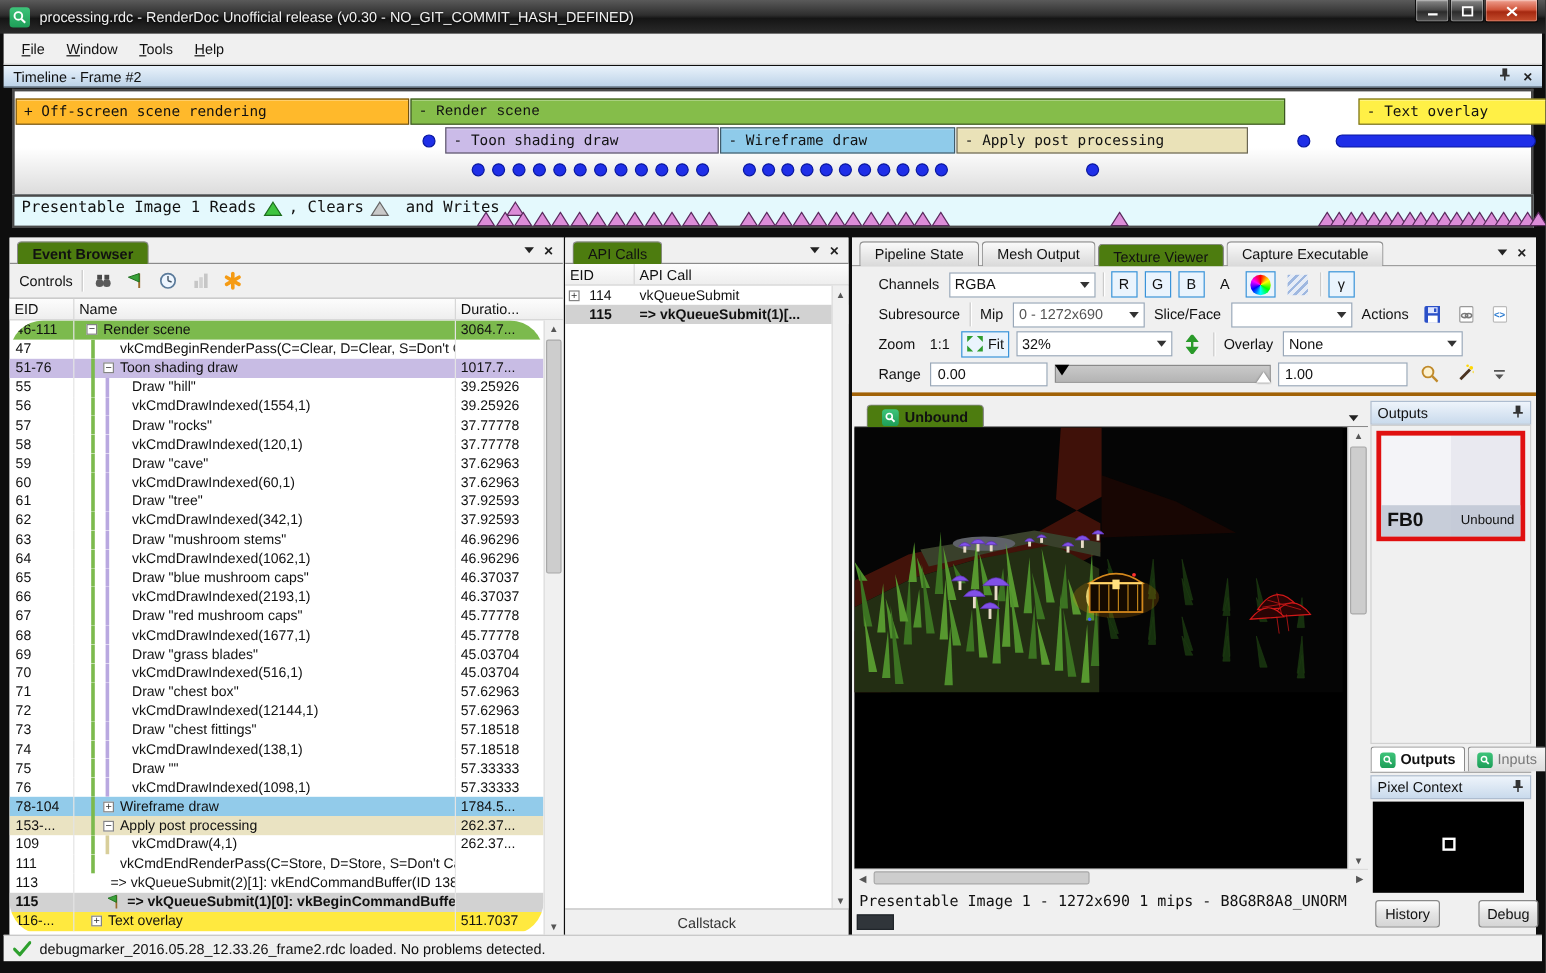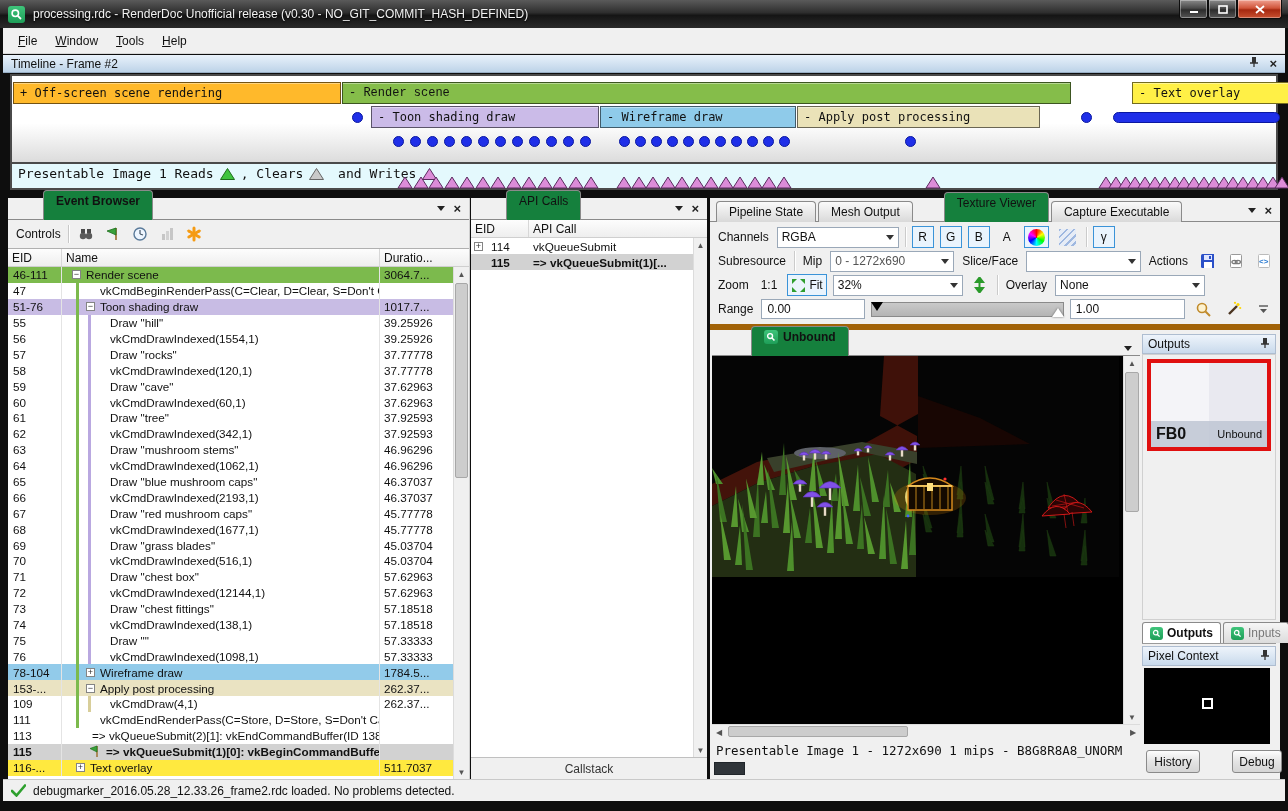--- a/index.html
+++ b/index.html
@@ -45,37 +45,37 @@
   .tri { position:absolute; width:16px; height:13px; }
   #legend-line { position:absolute; left:6px; top:2px; display:flex; align-items:center; gap:5px;
     font-family:"DejaVu Sans Mono",monospace; font-size:13px; white-space:pre; }
 
   
   .panel { position:absolute; background:#f0f0f0; }
   .tabstrip { height:22px; display:flex; align-items:flex-end; border-bottom:1px solid #8a8a8a;
     background:#f0f0f0; padding-left:6px; }
   .tab { padding:3px 12px 3px; border:1px solid #8a8a8a; border-bottom:none; border-radius:4px 4px 0 0;
     background:linear-gradient(#fafafa,#d9d9d9); margin-right:2px; white-space:nowrap; position:relative; top:1px; }
-  .tab.active { background:#15803d; font-weight:bold; padding-bottom:12px;margin-left:29px; }
+  .tab.active { background:#4d7c0f; font-weight:bold; padding-bottom:1px; }
   .tab.active.normal { font-weight:normal; }
   .strip-icons { margin-left:auto; display:flex; align-items:center; gap:8px; padding:0 8px 4px 0; }
   .ico-x { font-size:13px; font-weight:bold; color:#222; line-height:1; }
   .ico-caret { width:0; height:0; border-left:4px solid transparent; border-right:4px solid transparent;
     border-top:5px solid #222; display:inline-block; }
 
   
   #event-browser { left:8px; top:198px; width:462px; height:581px; border-right:1px solid #cfcfcf; }
   #eb-toolbar { height:28px; display:flex; align-items:center; gap:7px; padding:0 8px; background:#f0f0f0; }
   #eb-toolbar .sep { width:1px; height:18px; background:#c8c8c8; box-shadow:1px 0 0 #fff; }
   .tool-ico { width:20px; height:20px; display:flex; align-items:center; justify-content:center; }
   #eb-table { position:absolute; left:0; top:50px; right:0; bottom:0; background:#fff; border-top:1px solid #b0b0b0; }
   #eb-head { display:flex; height:18px; background:linear-gradient(#fdfdfd,#eee);
     border-bottom:1px solid #cfcfcf; }
   #eb-head .hc { padding:2px 4px; border-right:1px solid #d7d7d7; }
-  .ev-rows { position:absolute; top:18px; left:0; right:16px; bottom:0; overflow:hidden; }
+  .ev-rows { position:absolute; top:18px; left:0; right:16px; bottom:0; overflow:hidden;border-radius:28px; }
   .ev-row { display:flex; height:15.9px; align-items:center; font-size:11.7px; }
   .ev-row .c-eid { width:54px; flex:none; padding-left:5px; align-self:stretch; display:flex; align-items:center;
     border-right:1px solid #e4e4e4; }
   .ev-row .c-name { width:318px; flex:none; position:relative; align-self:stretch; display:flex; align-items:center;
     border-right:1px solid #e4e4e4; overflow:hidden; white-space:nowrap; }
   .ev-row .c-dur { flex:1; padding-left:4px; align-self:stretch; display:flex; align-items:center; overflow:hidden; white-space:nowrap; }
   .hl-green { background:#7CBA4D; } .hl-purple { background:#C8BCE4; } .hl-blue { background:#92CBEA; }
   .hl-tan { background:#EAE3C2; } .hl-yellow { background:#FFE93F; }
   .hl-sel { background:#D2D2D2; font-weight:bold; }
   .guide { position:absolute; top:0; bottom:0; width:3px; }
@@ -99,21 +99,21 @@
   .api-row { display:flex; height:16px; align-items:center; font-size:11.7px; }
   .api-row .c-eid { width:58px; flex:none; padding-left:6px; position:relative; align-self:stretch; display:flex; align-items:center; }
   .api-row .c-call { flex:1; padding-left:4px; white-space:nowrap; overflow:hidden; align-self:stretch; display:flex; align-items:center; }
   #api-footer { position:absolute; bottom:0; left:0; right:0; height:22px; background:#f0f0f0;
     border-top:1px solid #c0c0c0; display:flex; align-items:center; justify-content:center; color:#333; }
 
   
   #texture-viewer { left:710px; top:198px; width:570px; height:581px; }
   #tv-tabs { height:24px; }
   #tv-toolbar { position:absolute; left:0; top:24px; right:0; height:108px; background:#f0f0f0;
-    border-bottom:6px solid #a16207; padding:3px 6px; display:flex; flex-direction:column; justify-content:space-between; }
+    border-bottom:3px solid #a16207; padding:3px 20px; display:flex; flex-direction:column; justify-content:space-between; }
   .tv-row { display:flex; align-items:center; gap:6px; height:25px; }
   .tv-label { color:#111; padding:0 2px; white-space:nowrap; }
   .vsep { width:1px; height:20px; background:#cbcbcb; box-shadow:1px 0 0 #fff; }
   .combo { height:21px; background:#fff; border:1px solid #9aa8b8; display:flex; align-items:center;
     padding:0 4px; position:relative; }
   .combo .val { flex:1; white-space:nowrap; overflow:hidden; }
   .combo .ico-caret { border-top-color:#333; margin-left:4px; }
   .tbtn { height:22px; min-width:22px; display:flex; align-items:center; justify-content:center;
     border:1px solid transparent; background:transparent; padding:0 3px; }
   .tbtn.checked { border:1px solid #3a93d8; background:#eaf4fd; }

